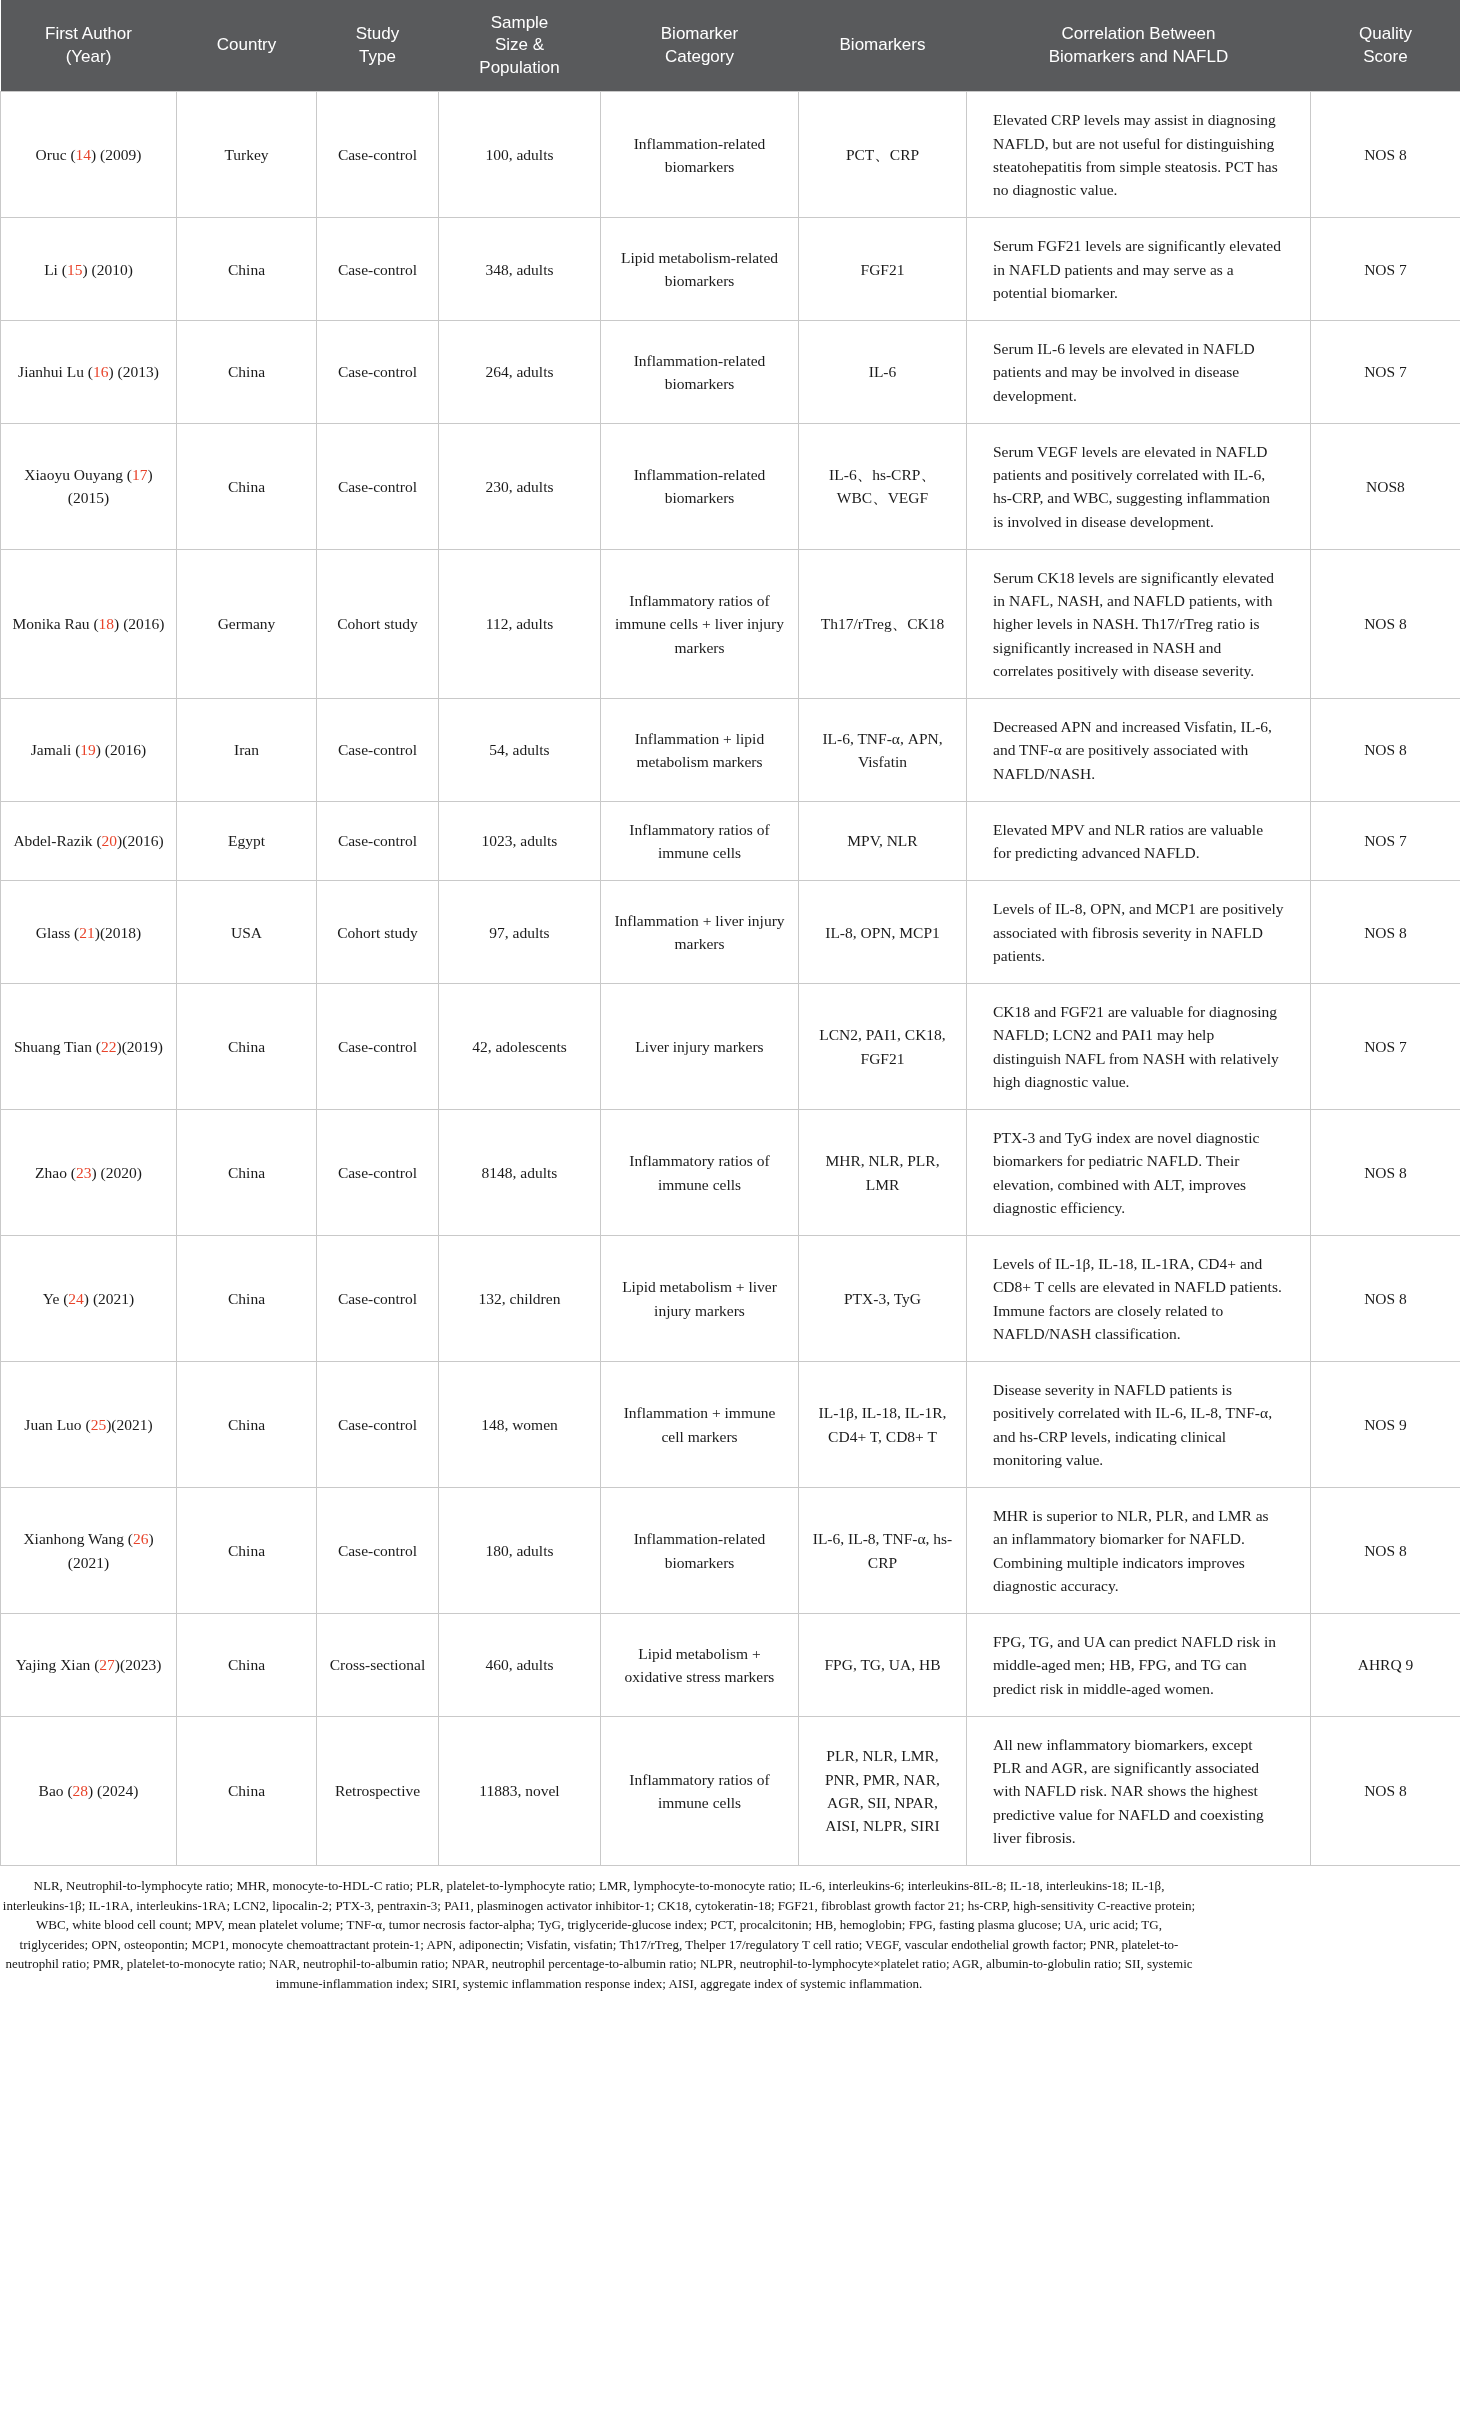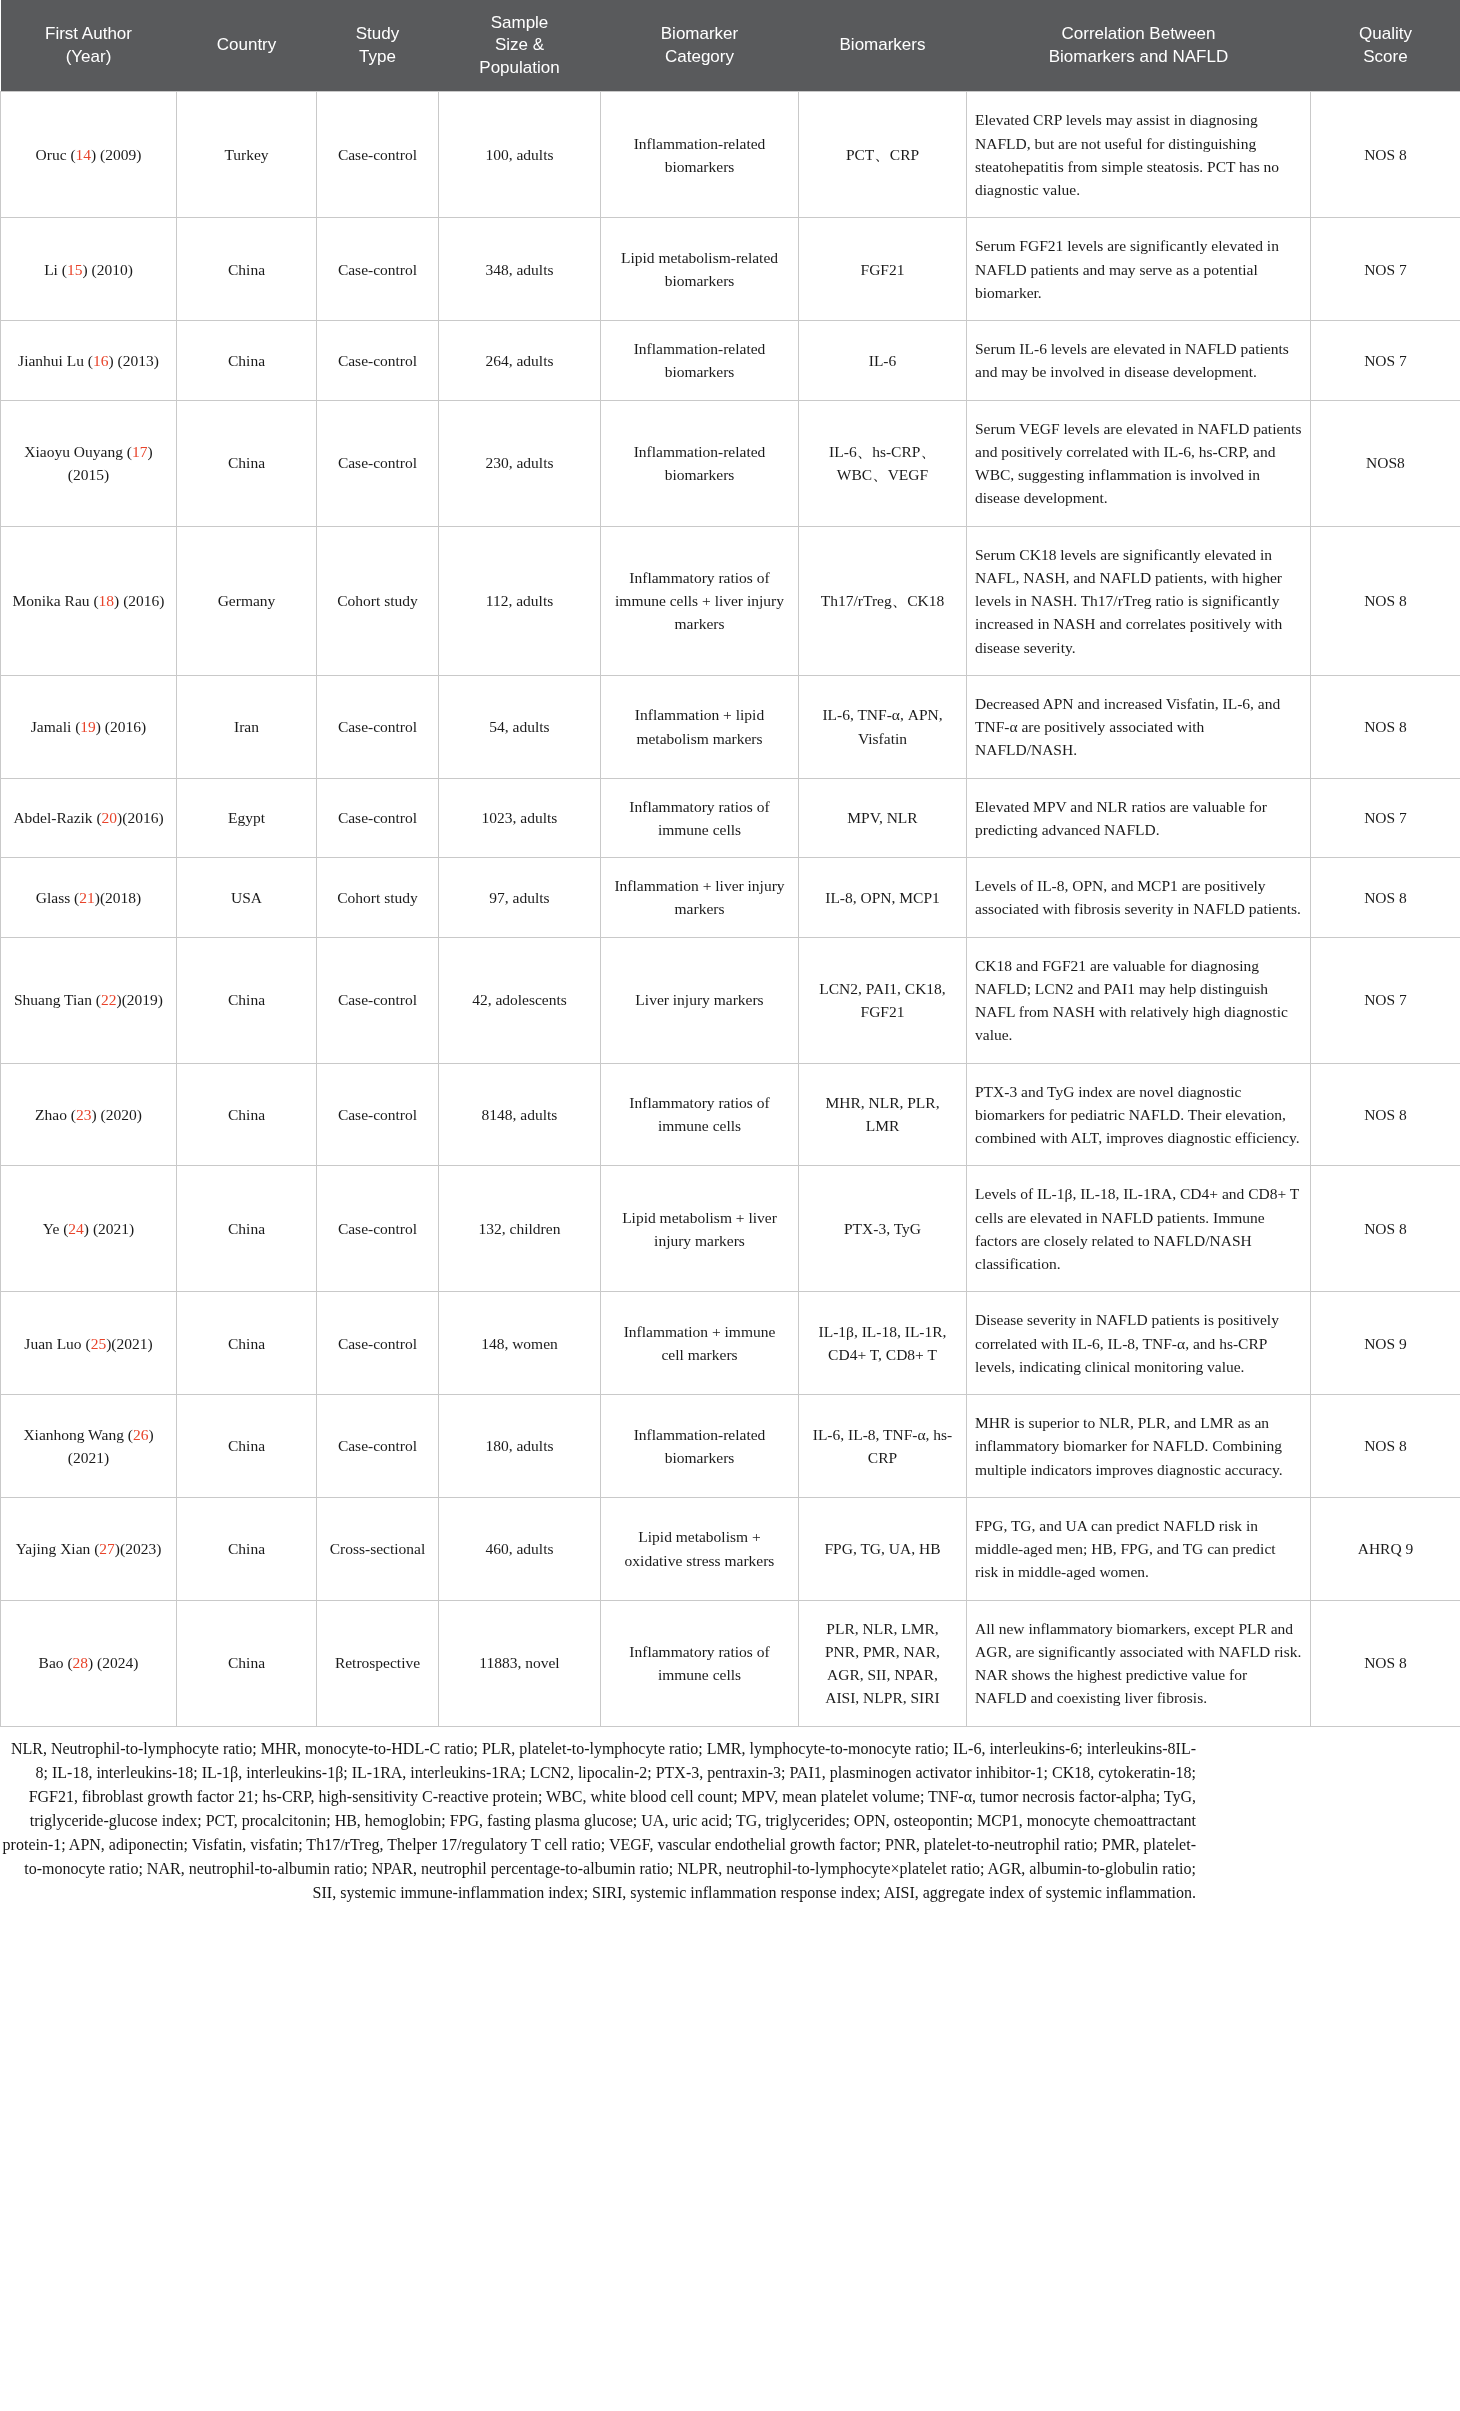--- a/index.html
+++ b/index.html
@@ -36,36 +36,36 @@
     font-size: 15.5px;
     line-height: 1.5;
     text-align: center;
     vertical-align: middle;
     padding: 16px 10px;
     background: #ffffff;
   }
 
   tbody td.c-correlation {
     text-align: left;
-    padding: 16px 8px;
+    padding: 16px 26px;
   }
 
   .cite {
     color: #e8432a;
     cursor: pointer;
     text-decoration: none;
   }
 
   .footnote {
     font-family: "Liberation Serif", serif;
-    font-size: 16px;
+    font-size: 13px;
     line-height: 1.5;
     color: #161616;
     padding: 10px 20px 18px 2px;
-    text-align: right;
+    text-align: center;
   }
 </style>
 </head>
 <body>
 
 <div class="page">
 
   <table class="review-table">
     <colgroup>
       <col style="width:176px">

